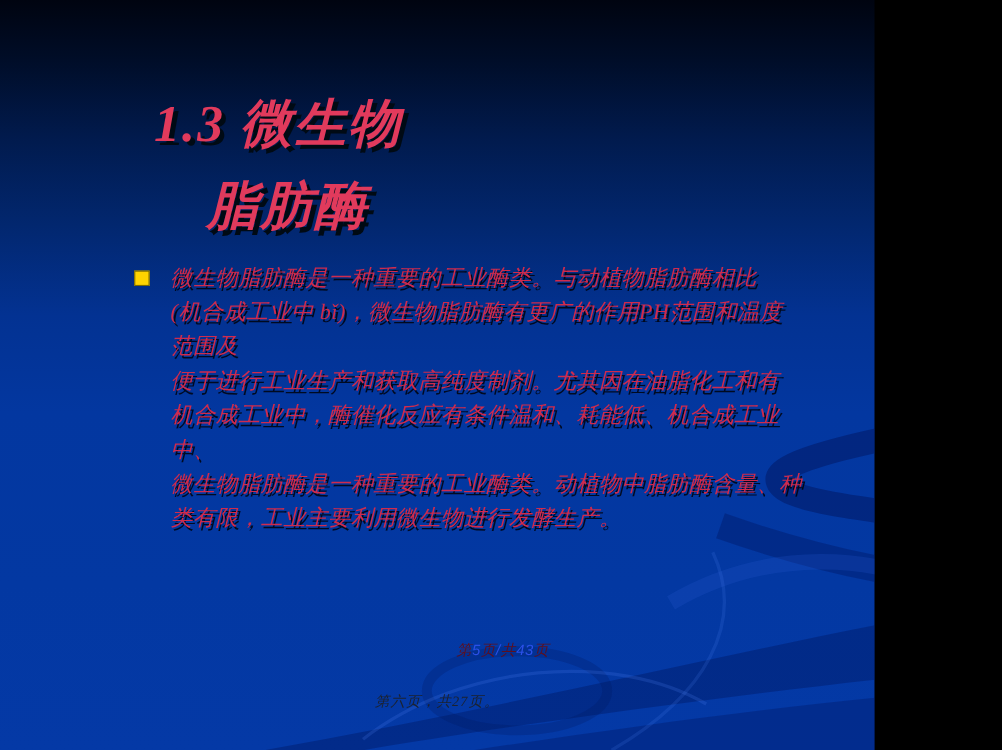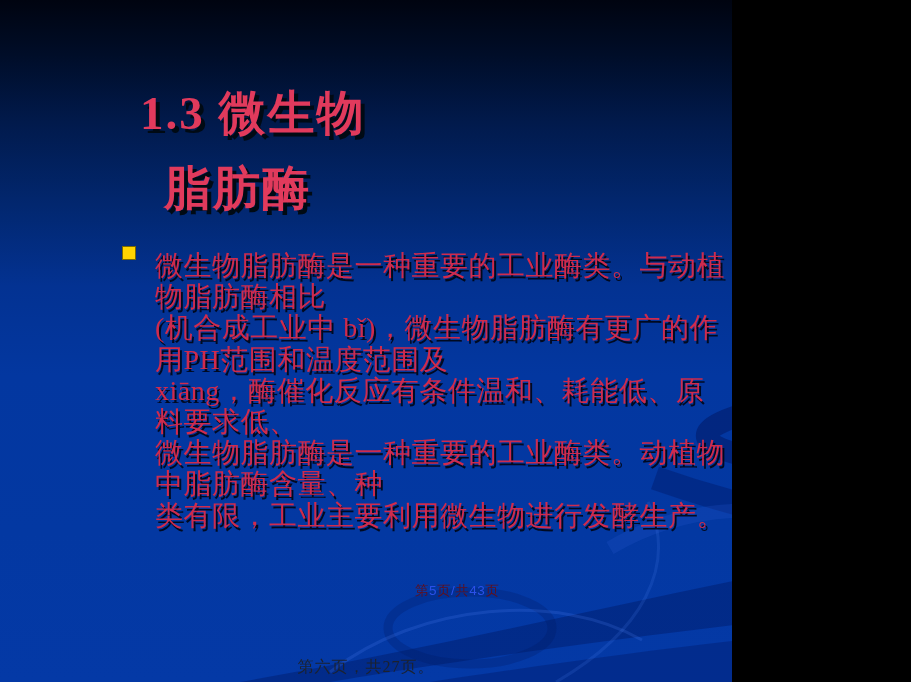--- a/index.html
+++ b/index.html
@@ -1,46 +1,47 @@
 <!DOCTYPE html>
 <html><head>
 <meta charset="utf-8">
 <style>
   html,body{margin:0;padding:0;background:#000;}
   .slide{
     position:relative;
-    width:732px;height:682px;
+    width:795px;height:682px;
     overflow:hidden;
     font-family:"Liberation Serif","DejaVu Serif",serif;
     background:linear-gradient(180deg,
       #000410 0%,
       #000d28 8%,
       #011a4c 18%,
       #02276f 30%,
       #033292 42%,
       #0337a0 55%,
       #0338a2 78%,
       #0439a6 100%);
+    font-style:italic;
   }
   .swoosh{position:absolute;left:0;top:0;width:911px;height:682px;pointer-events:none;}
   .title{position:absolute;left:140px;top:90px;color:#e13a5c;
          font-size:47px;font-weight:700;letter-spacing:2px;
          text-shadow:4px 4px 0 #000a14;line-height:1;}
-  .title .t2{margin-left:24px;margin-top:28px;}
+  .title .t2{margin-left:48px;margin-top:28px;}
   .bullet{position:absolute;left:122px;top:246px;width:12px;height:12px;
           background:#ffd400;border:1px solid #7a6a00;}
   .bodytext{position:absolute;left:155px;top:238px;width:575px;
-            color:#cf2b4d;font-size:28px;line-height:31.2px;letter-spacing:0.5px;
-            text-shadow:2px 3px 0 rgba(0,2,10,0.85);margin-top:12px;}
+            color:#cf2b4d;font-size:20px;line-height:31.2px;letter-spacing:0.5px;
+            text-shadow:2px 3px 0 rgba(0,2,10,0.85);}
   .pagebar{position:absolute;left:415px;top:582px;font-size:13.5px;
            font-family:"Liberation Sans","DejaVu Sans",sans-serif;letter-spacing:0.5px;}
   .pagebar .hz{color:#5c1020;}
   .pagebar .num{color:#2b50e8;}
-  .pagenote{position:absolute;left:50%;transform:translateX(-50%);top:657px;
-            font-size:16px;color:#1c222e;letter-spacing:1px;
+  .pagenote{position:absolute;left:50%;transform:translateX(-50%);top:629px;
+            font-size:13px;color:#1c222e;letter-spacing:1px;
             font-family:"Liberation Serif","DejaVu Serif",serif;}
 </style>
 </head>
 <body>
 
 <div class="slide">
 
   <svg class="swoosh" viewBox="0 0 911 682" xmlns="http://www.w3.org/2000/svg" aria-hidden="true">
 
     <path d="M 940,372 C 790,400 703,418 707,437 C 711,457 792,464 940,482" fill="none" stroke="rgba(1,22,96,0.50)" stroke-width="22"></path>
@@ -62,21 +63,22 @@
   <div class="title">
     <div class="t1">1.3 微生物</div>
     <div class="t2">脂肪酶</div>
   </div>
 
   <span class="bullet"></span>
 
   <div class="bodytext">
     <div>微生物脂肪酶是一种重要的工业酶类。与动植物脂肪酶相比</div>
     <div>(机合成工业中 bǐ)，微生物脂肪酶有更广的作用PH范围和温度范围及</div>
-    <div>xiāng，酶催化反应有条件温和、耗能低、原料要求低、</div>
+    <div>便于进行工业生产和获取高纯度制剂。尤其因在油脂化工和有</div>
+    <div>机合成工业中，酶催化反应有条件温和、耗能低、机合成工业中、</div>
     <div>微生物脂肪酶是一种重要的工业酶类。动植物中脂肪酶含量、种</div>
     <div>类有限，工业主要利用微生物进行发酵生产。</div>
   </div>
 
   <div class="pagebar">
     <span class="hz">第</span><span class="num">5</span><span class="hz">页</span><span class="num">/</span><span class="hz">共</span><span class="num">43</span><span class="hz">页</span>
   </div>
 
   <div class="pagenote">第六页，共27页。</div>
 

